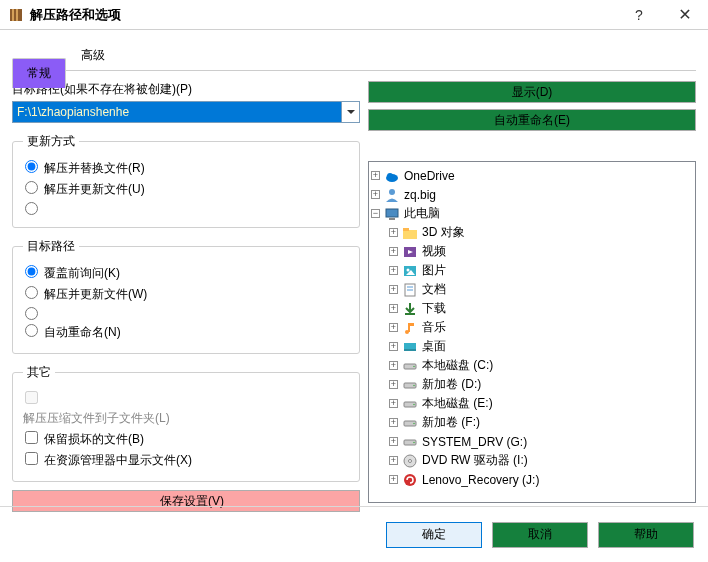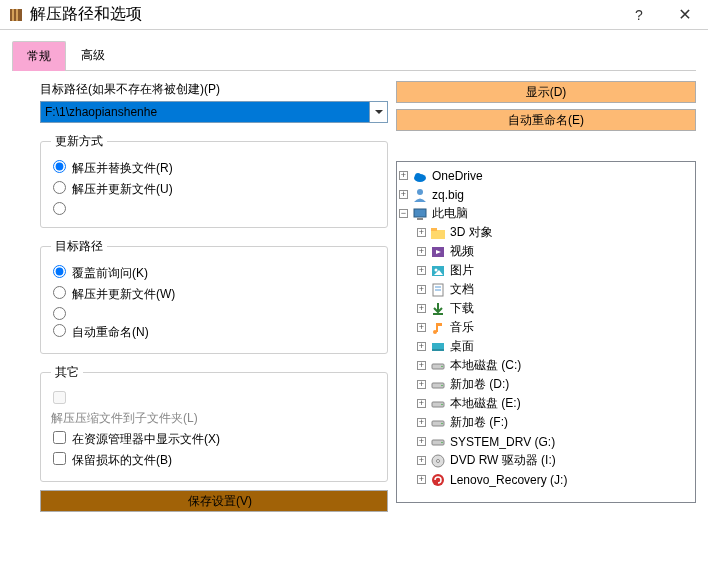--- a/index.html
+++ b/index.html
@@ -1,41 +1,41 @@
 <!DOCTYPE html>
 <html><head>
 <meta charset="utf-8">
 <style>
 * { box-sizing: border-box; margin: 0; padding: 0; font-family: "Microsoft YaHei", "SimSun", sans-serif; font-size: 12px; }
 body { background: #fff; width: 708px; height: 562px; overflow: hidden; }
 .titlebar { height: 30px; background: #fff; border-bottom: 1px solid #d0d0d0; display: flex; align-items: center; padding-left: 8px; }
 .titlebar .icon { width: 16px; height: 16px; margin-right: 6px; }
-.titlebar .title { flex: 1; font-size: 16px; }
+.titlebar .title { flex: 1; font-size: 13px; font-weight: bold; }
 .titlebar .btns { display: flex; height: 100%; }
 .titlebar .btns div { width: 46px; display: flex; align-items: center; justify-content: center; font-size: 14px; color: #333; }
 .titlebar .btns .close { font-size: 16px; }
 .content { padding: 10px 12px 68px 12px; position: relative; height: 532px; }
 .tabs { display: flex; border-bottom: 1px solid #ccc; margin-bottom: 10px; }
 .tab { padding: 6px 14px; border: 1px solid transparent; border-bottom: none; cursor: default; }
-.tab.active { border-color: #ccc; background: #f9a8d4; border-radius: 2px 2px 0 0; position: relative; top: 1px; }
+.tab.active { border-color: #ccc; background: #8b5cf6; border-radius: 2px 2px 0 0; position: relative; top: 18px; }
 .row { display: flex; gap: 8px; }
-.leftcol { width: 348px; margin-left: 28px; }
+.leftcol { width: 348px; }
 .rightcol { flex: 1; display: flex; flex-direction: column; gap: 6px; }
 .label { margin-bottom: 3px; }
 .pathbox { display: flex; }
 .pathbox input { flex: 1; height: 22px; border: 1px solid #7a9dbb; background: #d1e8d0; padding: 0 4px; color: #000; }
 .pathbox input::selection { background:#0078d7; color:#fff; }
 .pathbox .dd { width: 18px; height: 22px; border: 1px solid #7a9dbb; border-left: none; display:flex; align-items:center; justify-content:center; }
-.btn { height: 22px; border: 1px solid #adadad; background: #fdba74; display:flex; align-items:center; justify-content:center; padding: 0 8px; min-width: 92px; }
+.btn { height: 22px; border: 1px solid #adadad; background: #15803d; display:flex; align-items:center; justify-content:center; padding: 0 8px; min-width: 92px; }
 fieldset { border: 1px solid #d0d0d0; border-radius: 3px; margin-top: 10px; padding: 6px 10px 8px 10px; }
 legend { padding: 0 4px; }
 .opt { display:flex; gap:6px; margin: 4px 0; }
 .opt input[type=radio], .opt input[type=checkbox] { width:13px; height:13px; margin-left:2px; }
 .opt.disabled { color:#888;flex-direction:column; }
-.savebtn { width:100%; height:22px; border:1px solid #adadad; background:#a16207; display:flex; align-items:center; justify-content:center; margin-top:8px;padding-left:12px; }
+.savebtn { width:100%; height:22px; border:1px solid #adadad; background:#fca5a5; display:flex; align-items:center; justify-content:center; margin-top:8px;padding-left:12px; }
 .tree { border:1px solid #828790; height:342px; overflow-y:scroll; padding:4px 2px; margin-top:24px; }
 .tn { display:flex; align-items:center; height:19px; white-space:nowrap; }
 .tw { width:9px; height:9px; border:1px solid #919191; display:inline-flex; align-items:center; justify-content:center; margin-right:4px; font-size:9px; line-height:7px; color:#555; background:#fff; }
 .sp { display:inline-block; width:18px; }
 .ic { width:16px; height:16px; margin-right:4px; display:inline-flex; align-items:center; justify-content:center; }
 .footer { position:absolute; bottom:0; left:0; right:0; height:56px; border-top:1px solid #d8d8d8; display:flex; align-items:center; justify-content:flex-end; gap:10px; padding-right:14px; }
 .footer .btn { min-width:96px; height:26px; }
 .footer .btn.primary { border:1px solid #0078d7; background:#e5f1fb; }
 </style>
 </head>
@@ -59,21 +59,21 @@
 <div class="content">
   <div class="tabs">
     <div class="tab active">常规</div>
     <div class="tab">高级</div>
   </div>
 
   <div class="row">
     <div class="leftcol">
       <div class="label">目标路径(如果不存在将被创建)(P)</div>
       <div class="pathbox">
-        <input type="text" style="background: rgb(0, 120, 215); color: #000000;" value="F:\1\zhaopianshenhe">
+        <input type="text" style="background: rgb(0, 120, 215); color: #fef9c3;" value="F:\1\zhaopianshenhe">
         <div class="dd">
           <svg width="8" height="4">
               <polygon points="0,0 8,0 4,4" fill="#333"></polygon>
             </svg>
         </div>
       </div>
 
       <fieldset>
         <legend>更新方式</legend>
         <label class="opt">
@@ -109,25 +109,25 @@
       </fieldset>
 
       <fieldset>
         <legend>其它</legend>
         <label class="opt disabled">
             <input type="checkbox" disabled="" style="">
             <span>解压压缩文件到子文件夹(L)</span>
           </label>
         <label class="opt">
             <input type="checkbox" style="">
+            <span>保留损坏的文件(B)</span>
+          </label>
+        <label class="opt">
+            <input type="checkbox" style="">
             <span>在资源管理器中显示文件(X)</span>
-          </label>
-        <label class="opt">
-            <input type="checkbox" style="">
-            <span>保留损坏的文件(B)</span>
           </label>
       </fieldset>
 
       <div class="savebtn">保存设置(V)</div>
     </div>
 
     <div class="rightcol">
       <div class="btn">显示(D)</div>
       <div class="btn">自动重命名(E)</div>
       <div class="tree" id="tree">
@@ -315,13 +315,18 @@
                 <circle cx="8" cy="8" r="6" fill="#d32f2f"></circle>
                 <path d="M5 8 A3 3 0 1 1 8 11" stroke="#fff" stroke-width="1.5" fill="none"></path>
               </svg>
             </span>
             <span>Lenovo_Recovery (J:)</span>
           </div>
         </div>
     </div>
   </div>
 
+  <div class="footer">
+    <div class="btn primary">确定</div>
+    <div class="btn">取消</div>
+    <div class="btn">帮助</div>
+  </div>
 </div>
 
 </body></html>

